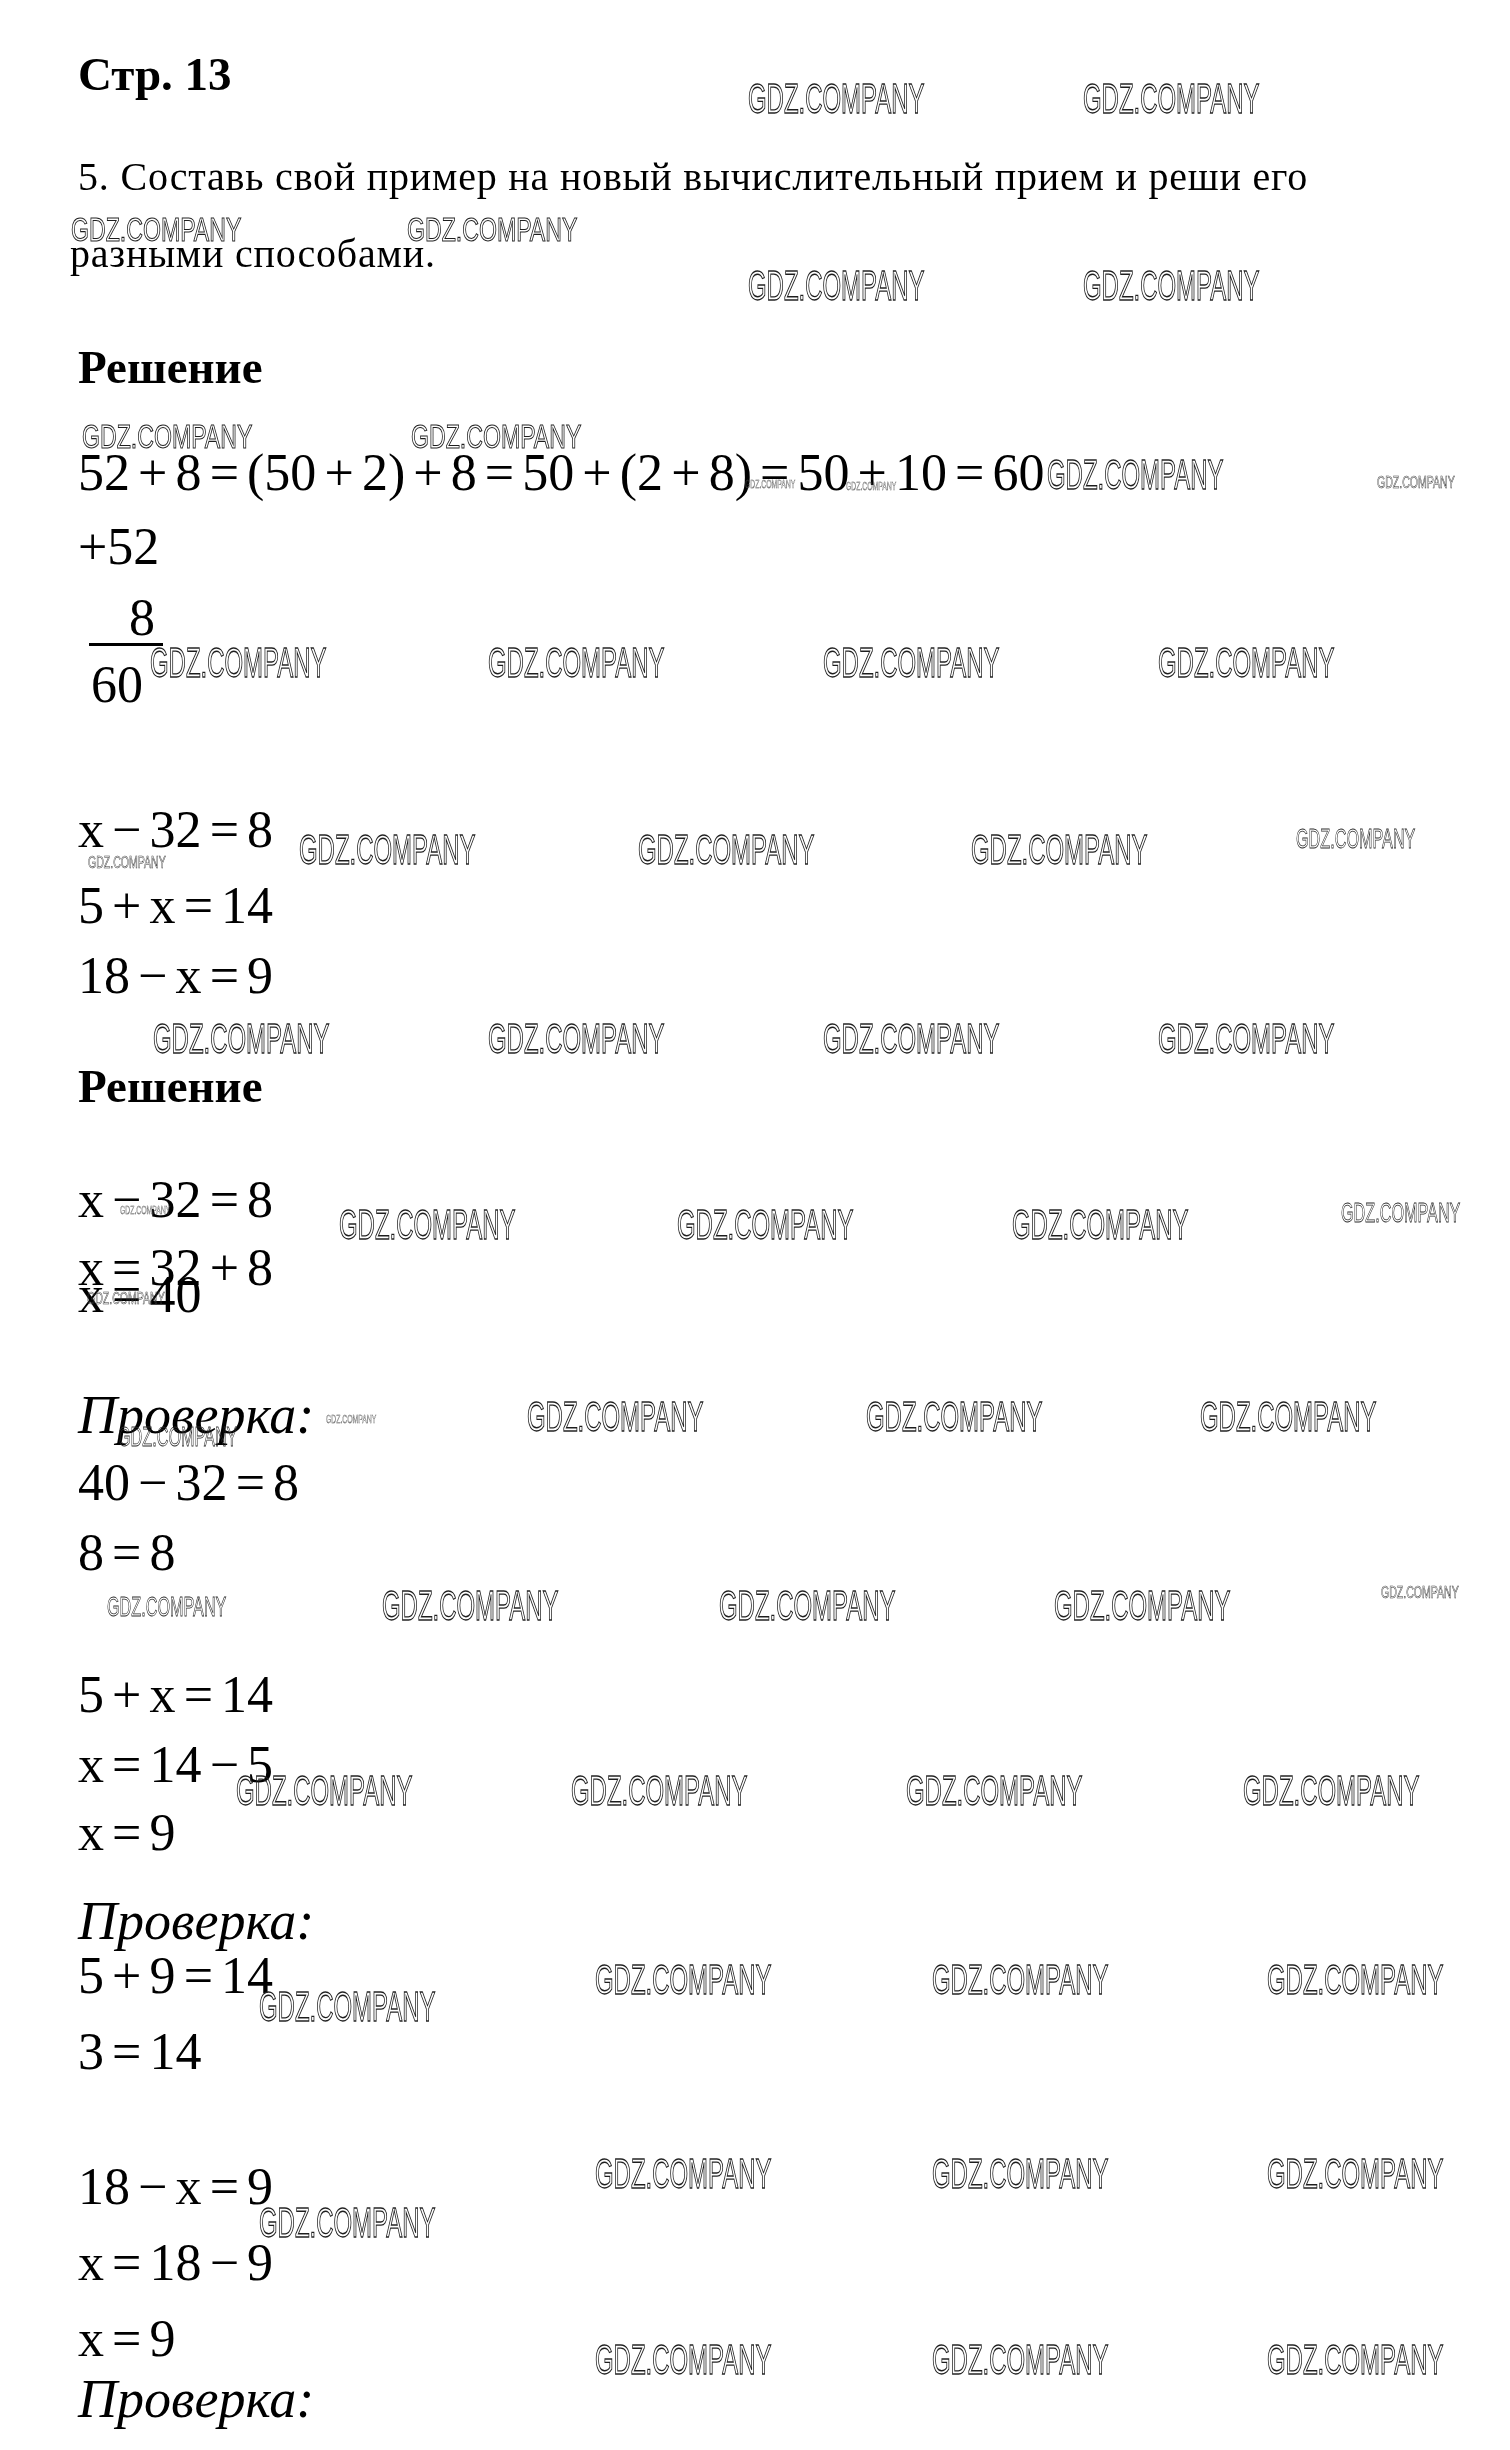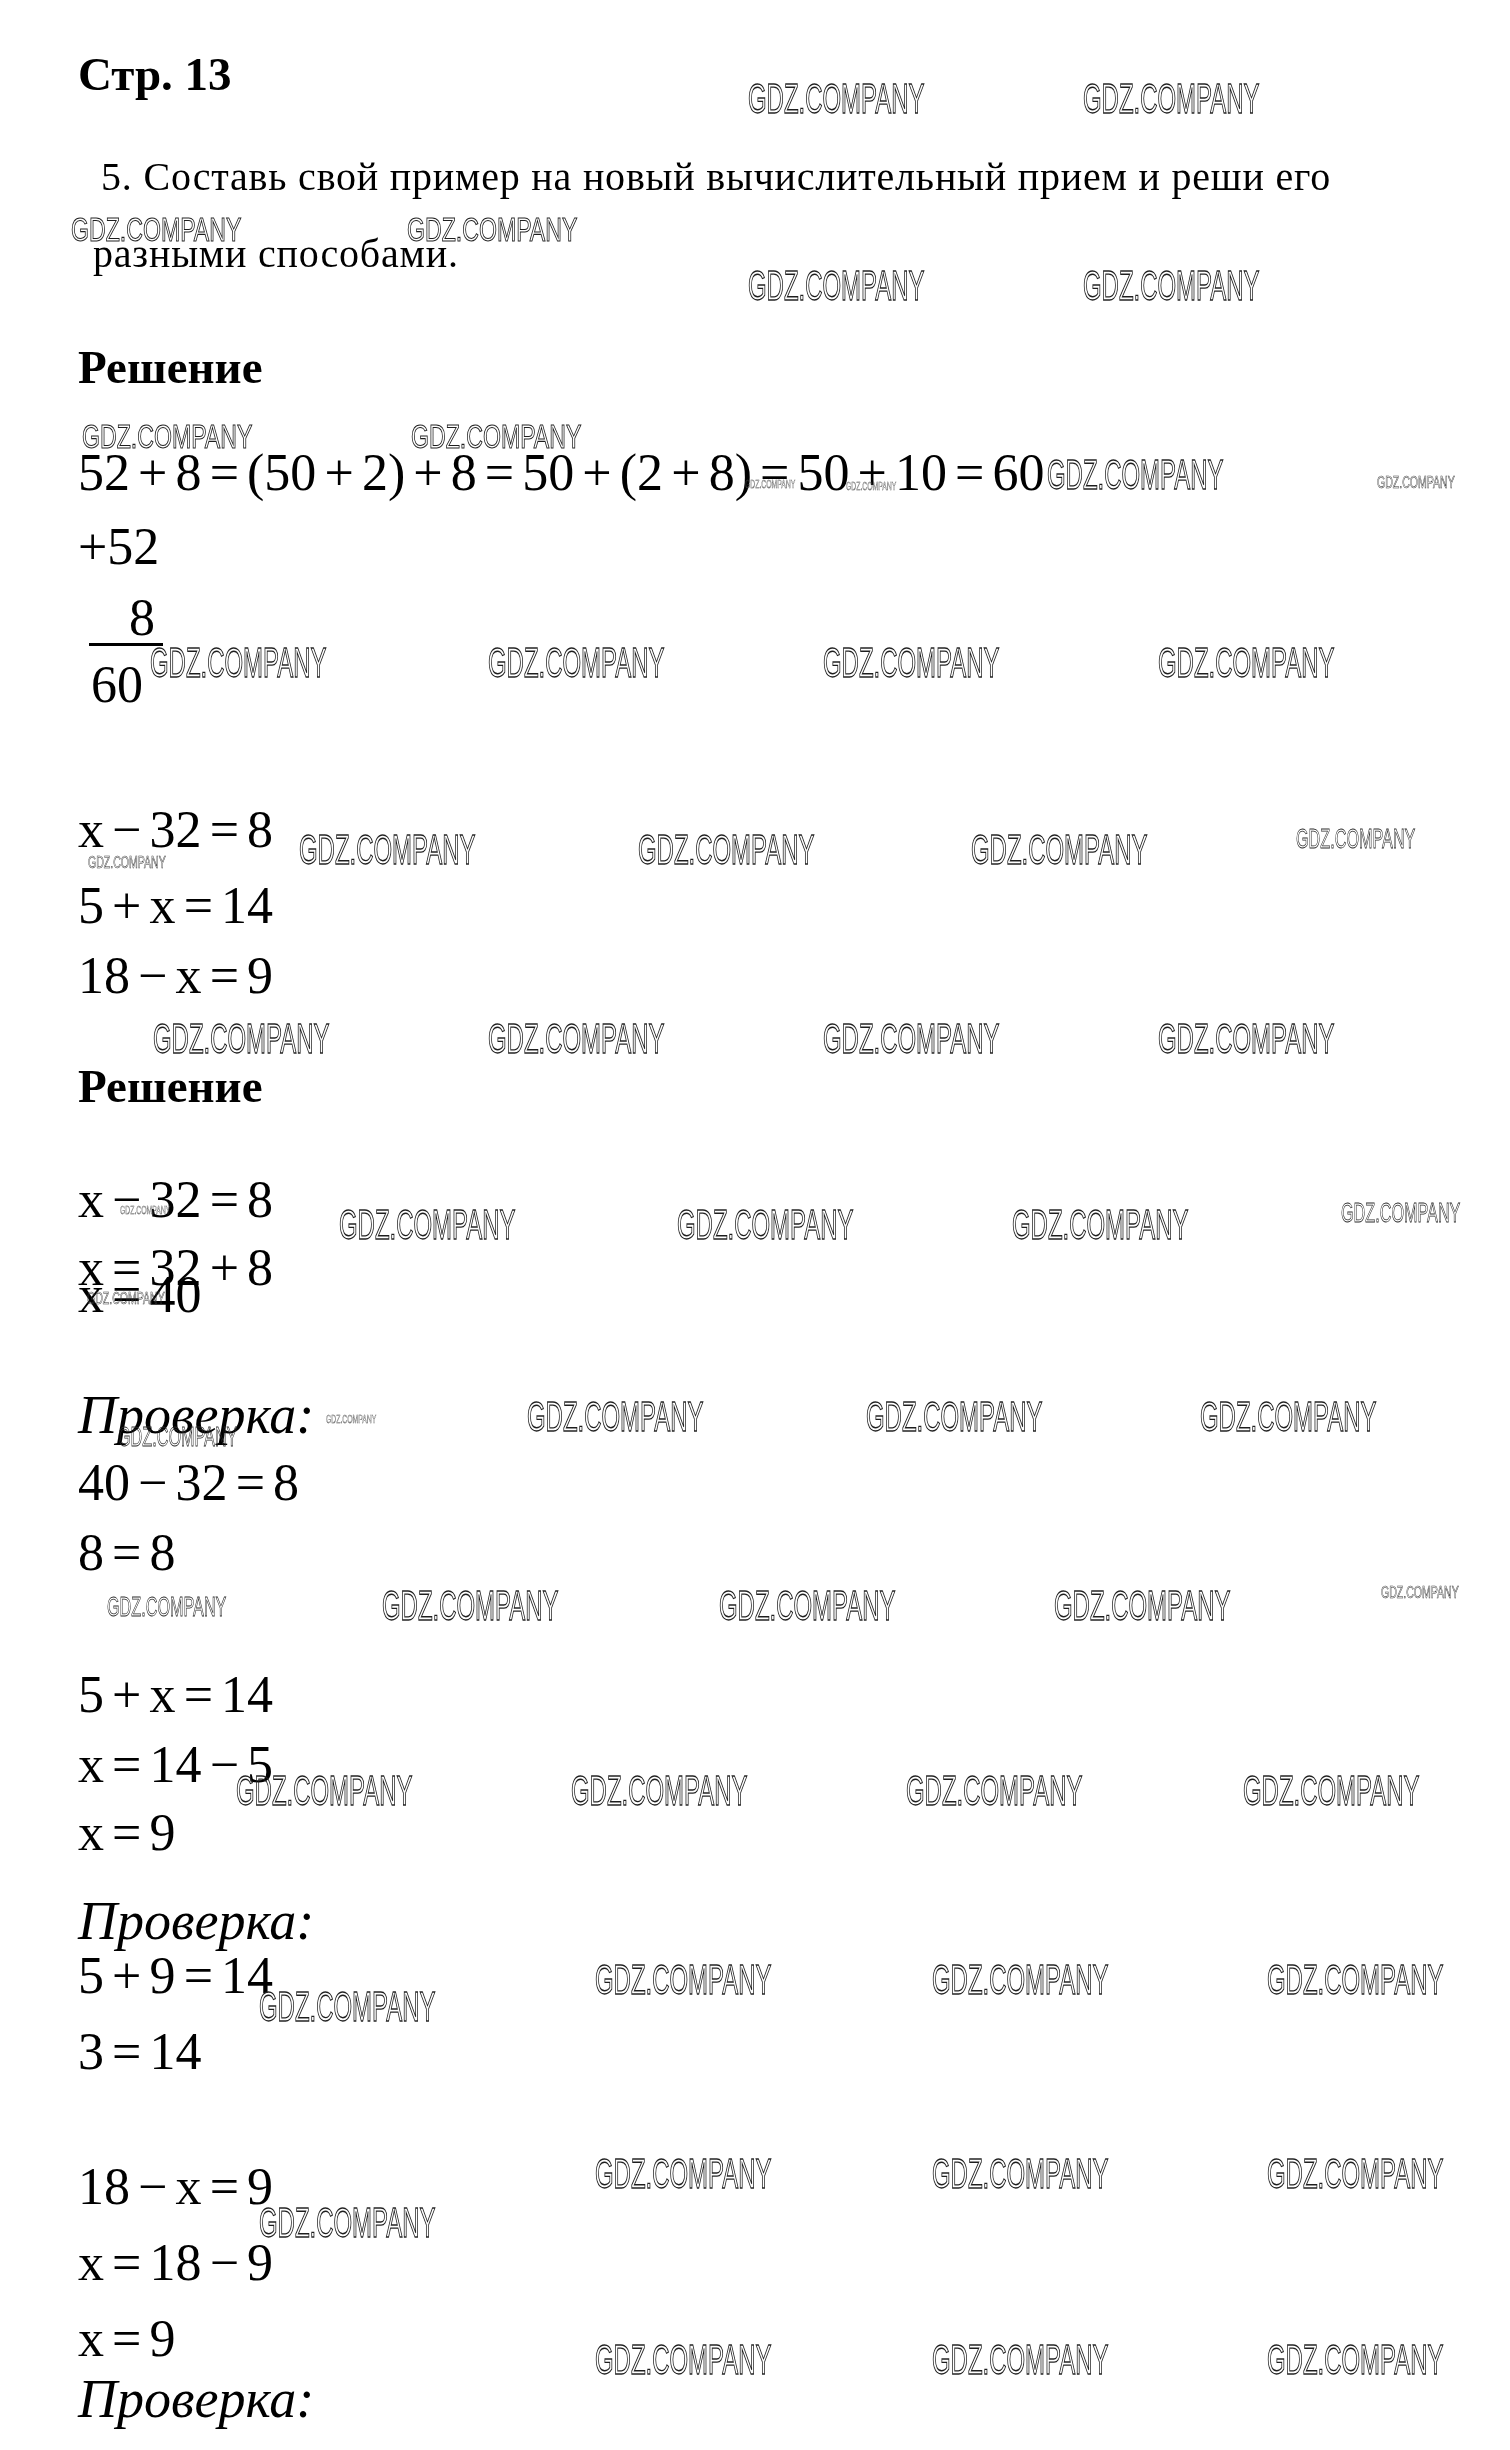--- a/index.html
+++ b/index.html
@@ -8,21 +8,21 @@
     width:1484px;
     height:2450px;
     background:#ffffff;
     overflow:hidden;
     font-family:"Liberation Serif", serif;
     color:#000;
   }
   .t{position:absolute;line-height:1.15;white-space:nowrap;}
   .title{font-size:47px;font-weight:bold;}
   .heading{font-size:47px;font-weight:bold;}
-  .body-line{font-size:40px;letter-spacing:0.8px;margin-left:23px;}
+  .body-line{font-size:40px;letter-spacing:0.8px;}
   .eq{font-size:52px;word-spacing:-4.9px;}
   .check{font-size:54px;font-style:italic;}
   .statement-wide{white-space:nowrap;}
   .rule{
     position:absolute;
     background:#000;
   }
   
   .wm{
     position:absolute;

